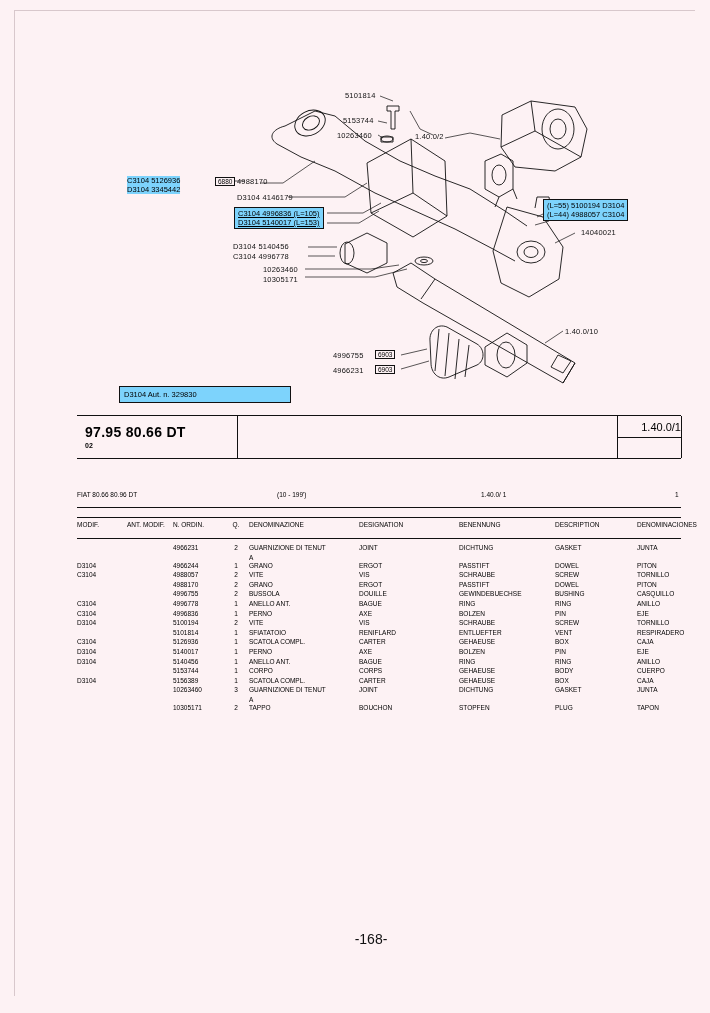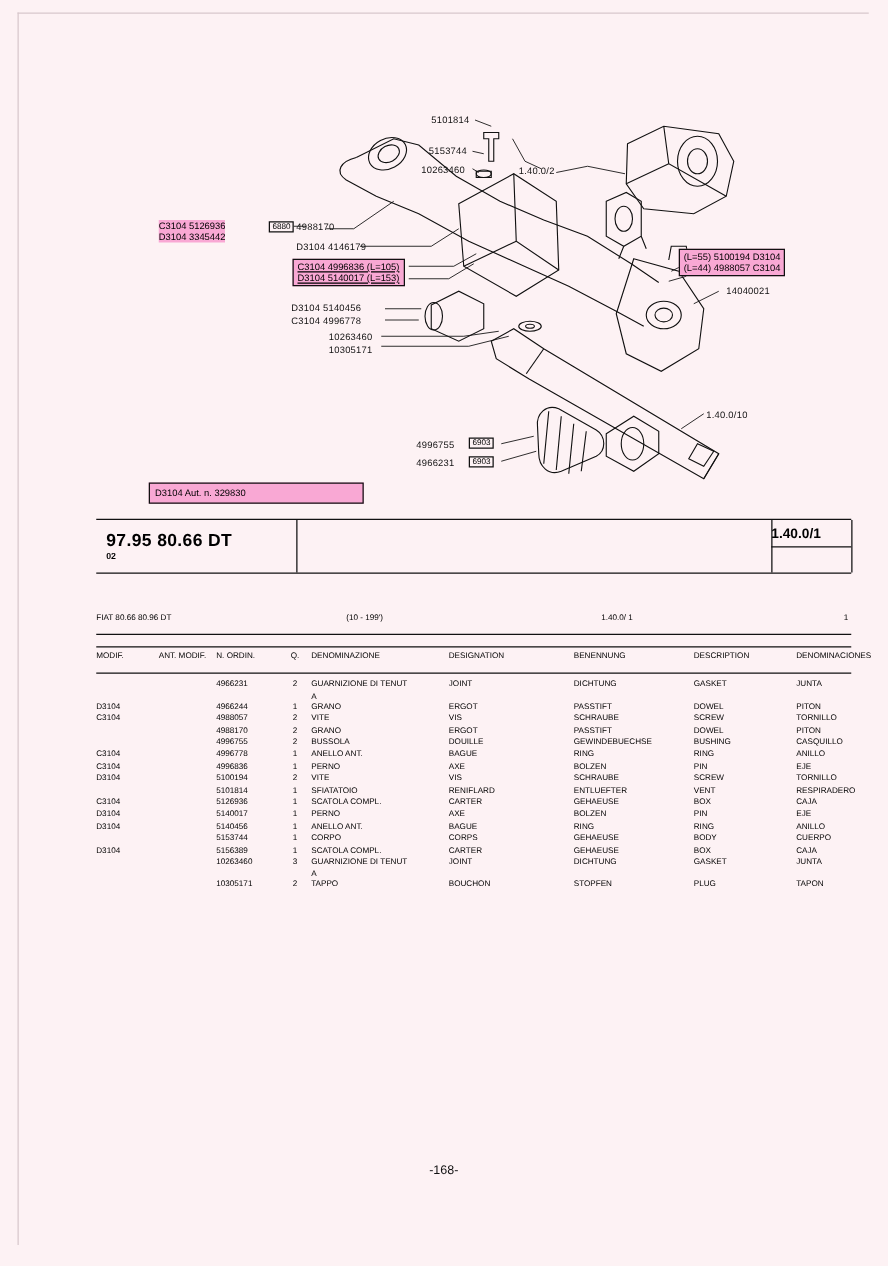--- a/index.html
+++ b/index.html
@@ -29,21 +29,21 @@
     font-size:7.5px;
     color:#111;
     white-space:nowrap;
     letter-spacing:0.2px;
   }
   .boxlbl{
     position:absolute;
     font-size:7.5px;
     border:1px solid #111;
     padding:1px 3px;
-    background:#f9a8d4;
+    background:#7dd3fc;
     white-space:nowrap;
     line-height:9px;
   }
   .tagbox{
     position:absolute;
     font-size:6.5px;
     border:1px solid #111;
     padding:0 2px;
     background:#fdf2f4;
   }
@@ -81,22 +81,22 @@
   .tb-es{
     position:absolute;left:238px;top:32px;font-size:7px;font-style:italic;
   }
   .tb-vline{
     position:absolute;top:0;width:0;height:100%;border-left:1.2px solid #111;
   }
   .tb-right{
     position:absolute;left:540px;top:0;width:64px;height:100%;
   }
   .tb-code{
-    position:absolute;left:0;top:5px;width:64px;text-align:left;
-    font-size:11px;font-weight:bold;
+    position:absolute;left:0;top:5px;width:64px;text-align:right;
+    font-size:11px;font-weight:normal;
   }
   .tb-rhline{
     position:absolute;left:540px;top:21px;width:64px;border-top:1.2px solid #111;
   }
   
   .meta{
     position:absolute;left:62px;top:480px;width:604px;font-size:6.5px;
   }
   .meta .m1{position:absolute;left:0;top:0;}
   .meta .m2{position:absolute;left:200px;top:0;}
@@ -121,22 +121,22 @@
   .c-ant{left:50px;}
   .c-ord{left:96px;}
   .c-q{left:154px;width:10px;text-align:center;}
   .c-den{left:172px;}
   .c-des{left:282px;}
   .c-ben{left:382px;}
   .c-dsc{left:478px;}
   .c-esp{left:560px;}
   
   .footer{
-    position:absolute;left:0;top:920px;width:680px;text-align:center;
-    font-size:10px;color:#111;
+    position:absolute;left:16px;top:920px;width:680px;text-align:center;
+    font-size:14px;color:#111;
   }
 </style>
 </head>
 <body>
 
 <div class="page">
 
   <div class="diagram">
     <svg width="680" height="390" viewBox="0 0 680 390">
       <g fill="none" stroke="#111" stroke-width="0.9">

